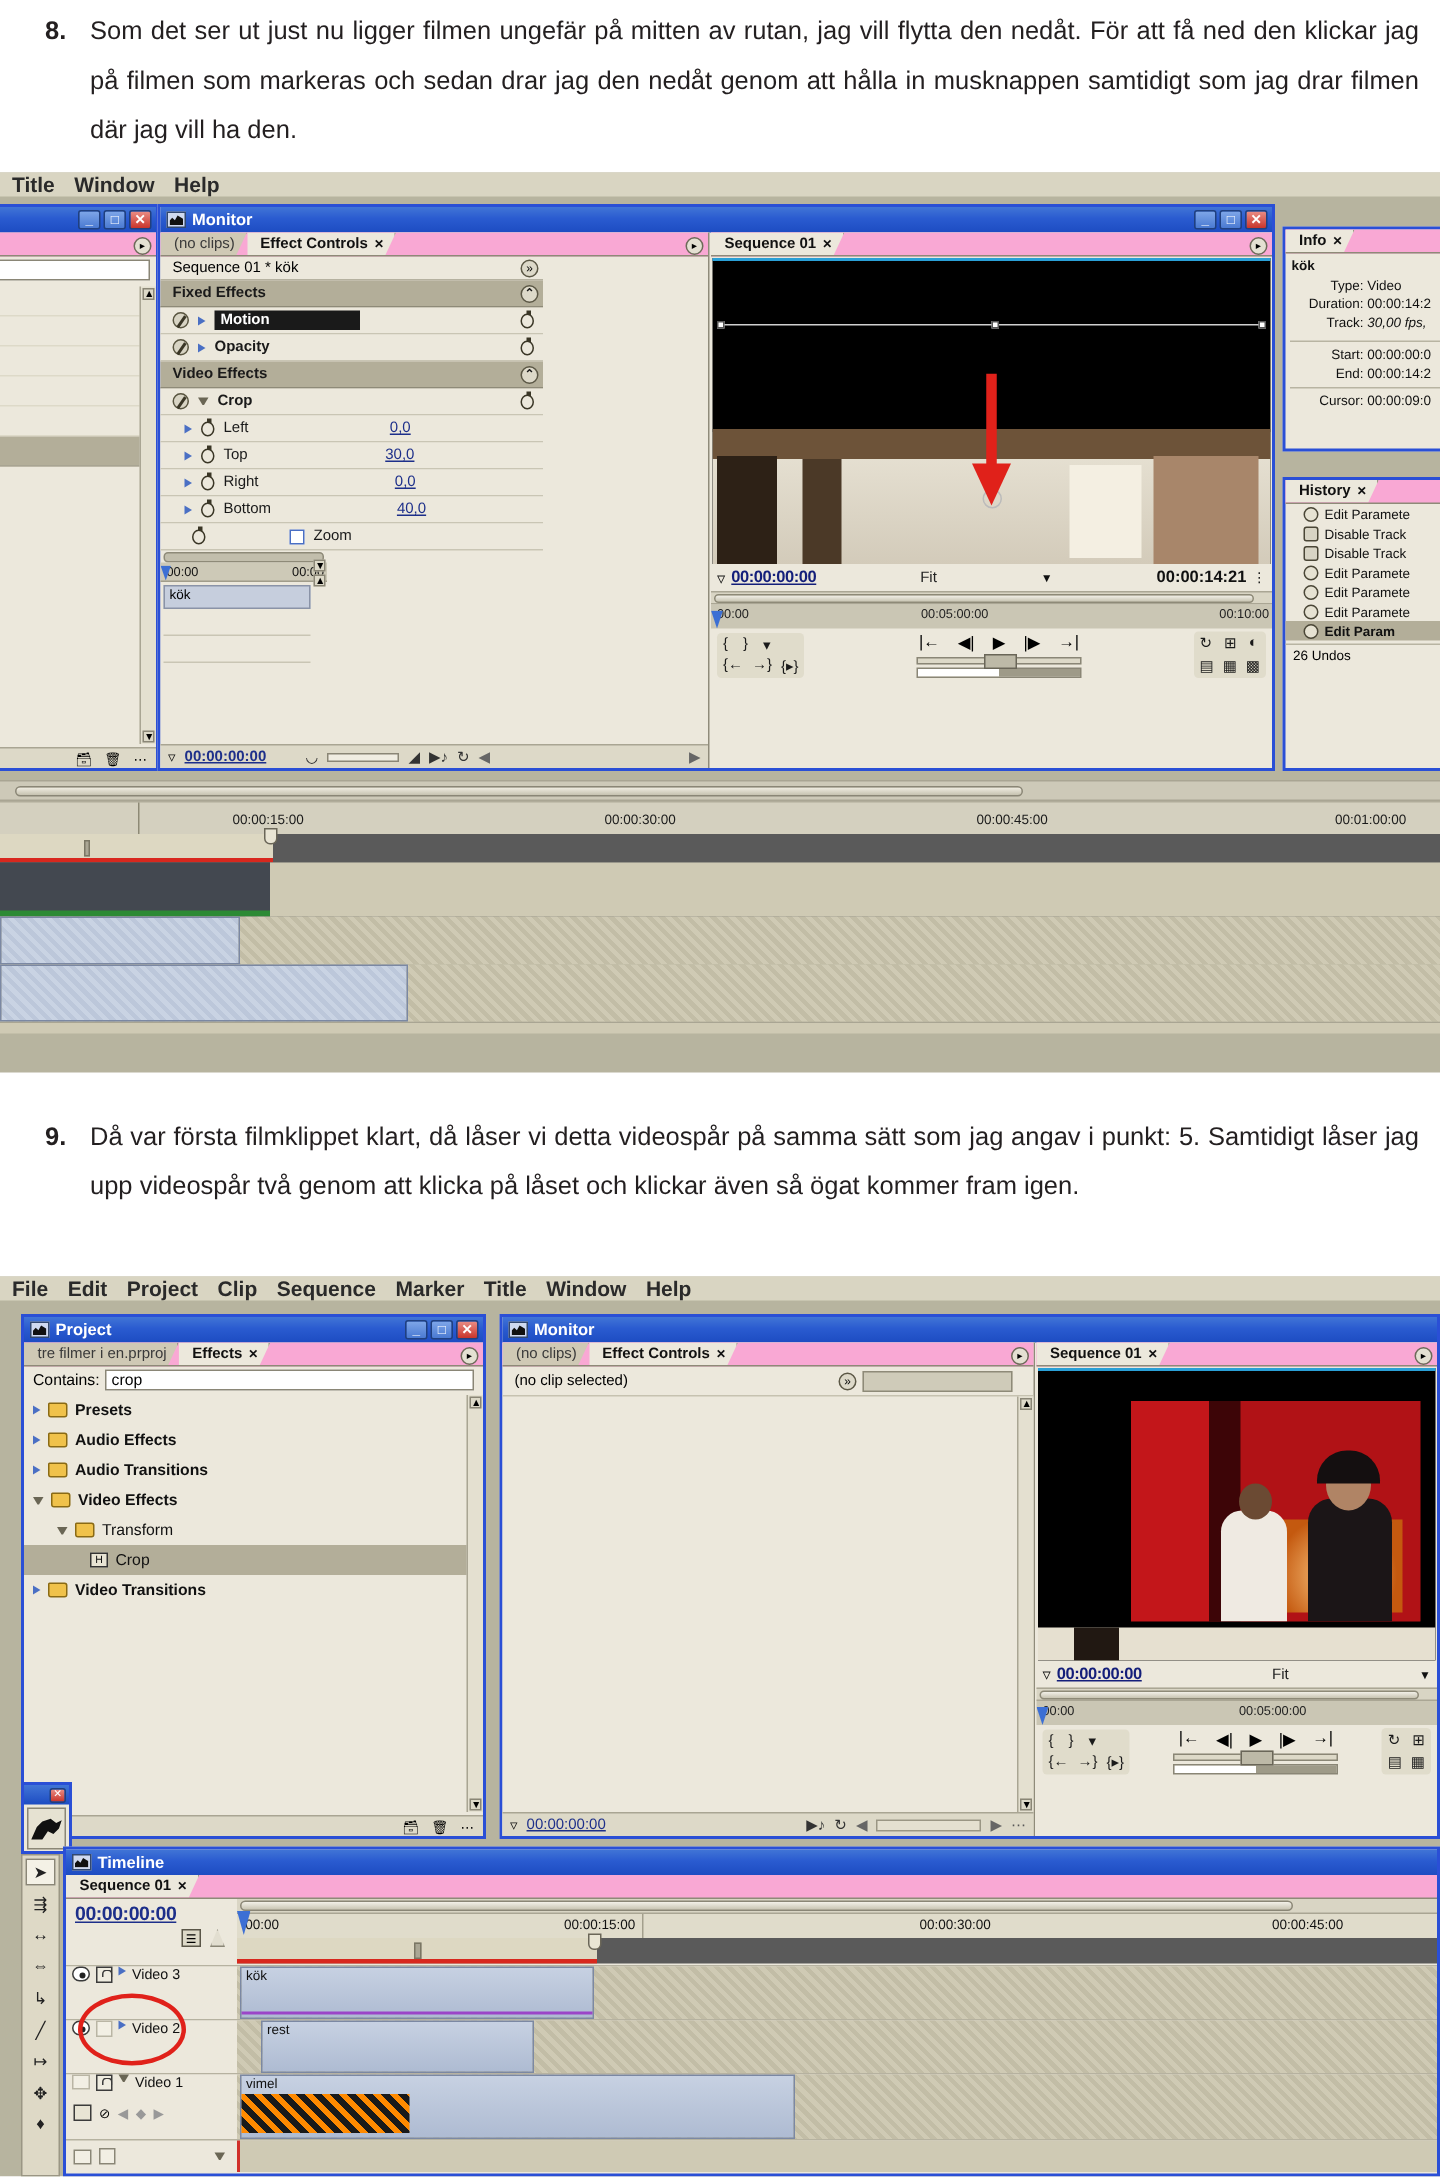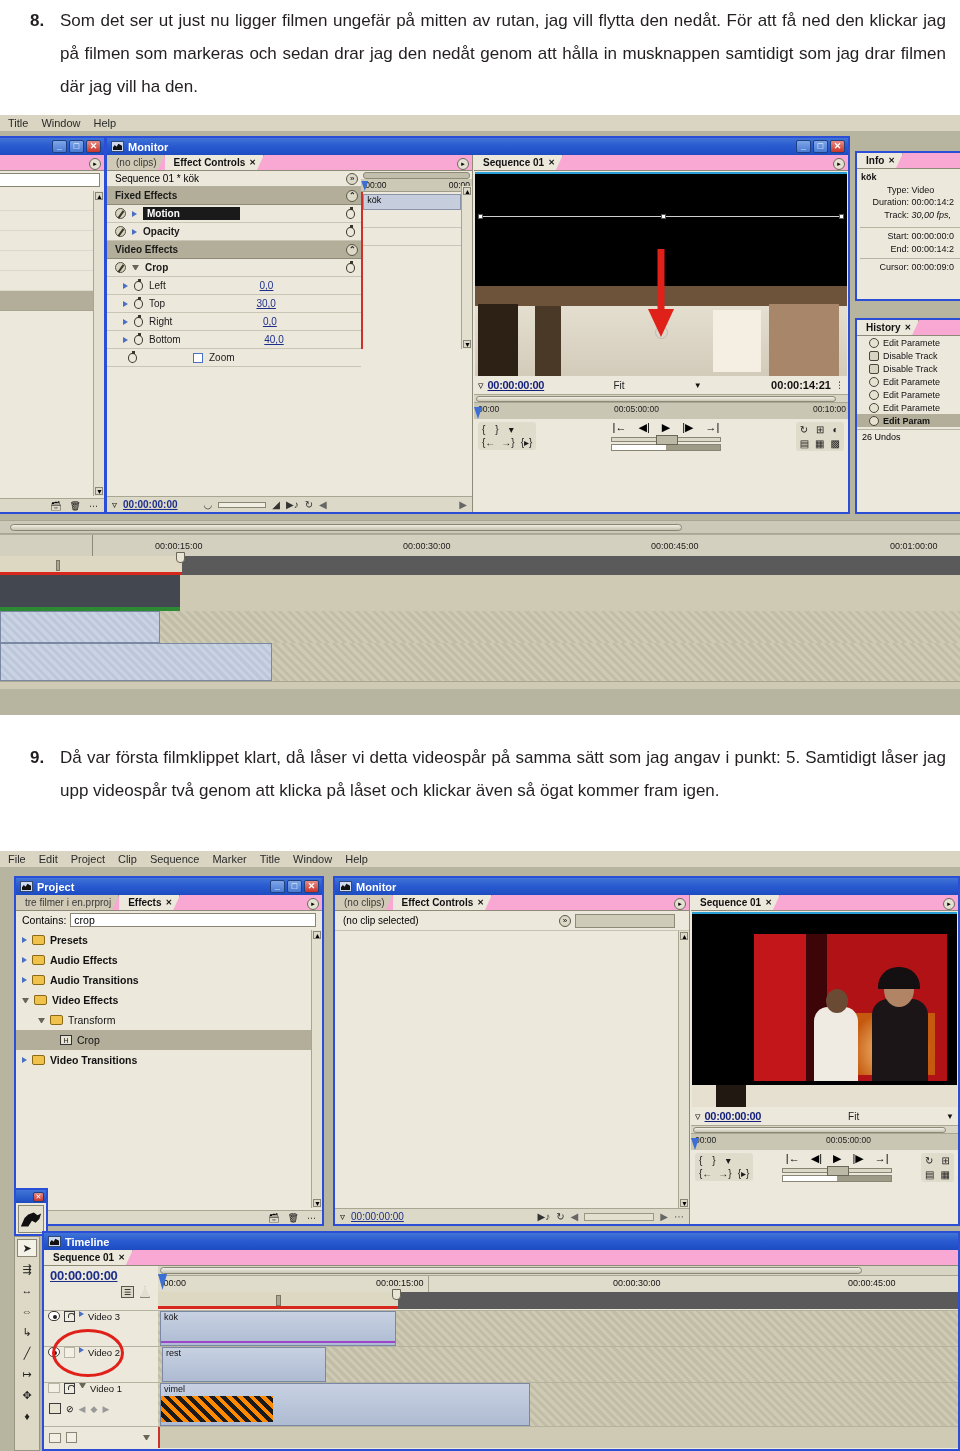--- a/index.html
+++ b/index.html
@@ -15,21 +15,21 @@
   
   .doc-step { display:flex; padding:0 14px 0 30px; }
   .doc-num { width:30px; flex:0 0 30px; font-size:17px; font-weight:bold; color:#231f20; line-height:33px; }
   .doc-body { flex:1; font-size:17px; color:#231f20; line-height:33px; text-align:justify; font-weight:500; }
   #step8 { padding-top:4px; }
   #step9 { padding-top:16px; }
 
   
   .shot { position:relative; background:#b7b49f; }
   .menubar { background:#d9d5c2; height:16px; display:flex; align-items:center;
-             padding-left:8px; font-size:11px; color:#2a2a2a; gap:13px; }
+             padding-left:8px; font-size:14px; color:#2a2a2a; gap:13px;font-weight:bold; }
   .menubar span { cursor:default; }
 
   .winpanel { position:absolute; border:2px solid #2a4fd6; background:#ece8dc; }
   .titlebar { height:17px;
               background:linear-gradient(to bottom,#4175d6 0%,#2a5bd0 45%,#1d4cc2 100%);
               color:#fff; font-size:11px; font-weight:bold; display:flex; align-items:center;
               padding-left:4px; gap:4px; }
   .title-icon { width:13px; height:11px; background:#cfd9ef; border:1px solid #33496f;
                 display:inline-block; position:relative; }
   .title-icon::after { content:""; position:absolute; left:1px; top:1px; width:9px; height:7px;
@@ -210,21 +210,21 @@
         <div class="tab">
           <span>(no clips)</span>
         </div>
         <div class="tab active">
           <span>Effect Controls</span>
           <span class="x">✕</span>
         </div>
         <div class="tabmenu">▸</div>
       </div>
 
-      <div style="display:flex;">
+      <div style="display:flex;flex-direction:column;">
 
         <div style="width:255px;">
           <div class="ec-head">
             <span>Sequence 01 * kök</span>
             <span style="margin-left:auto;margin-right:3px;" class="chev-up">»</span>
           </div>
           <div class="rowsect">
             <span>Fixed Effects</span>
             <span class="chev-up" style="margin-left:auto;margin-right:3px;">⌃</span>
           </div>
@@ -813,21 +813,21 @@
     <div style="display:flex;height:36px;border-top:1px solid #b6b2a0;">
       <div style="width:114px;background:#ece8dc;">
         <div class="trackhdr" style="height:36px;">
           <span class="eye"></span>
           <span style="width:11px;height:11px;border:1px solid #b9b5a4;background:#f2efe4;flex:0 0 11px;"></span>
           <span class="tri"></span>
           <span>Video 2</span>
         </div>
       </div>
       <div style="flex:1;position:relative;" class="hatch">
-        <div style="position:absolute;left:4px;top:0;width:164px;bottom:0;background:linear-gradient(#c7d1e2,#aebbd2);border:1px solid #7b88a3;">
+        <div style="position:absolute;left:16px;top:0;width:182px;bottom:0;background:linear-gradient(#c7d1e2,#aebbd2);border:1px solid #7b88a3;">
           <span style="font-size:9px;color:#111;padding-left:3px;display:block;">rest</span>
         </div>
       </div>
     </div>
 
     <div style="display:flex;height:44px;border-top:1px solid #b6b2a0;">
       <div style="width:114px;background:#ece8dc;">
         <div class="trackhdr" style="height:20px;">
           <span style="width:12px;height:10px;border:1px solid #b9b5a4;background:#f2efe4;flex:0 0 12px;"></span>
           <span class="lock"></span>

